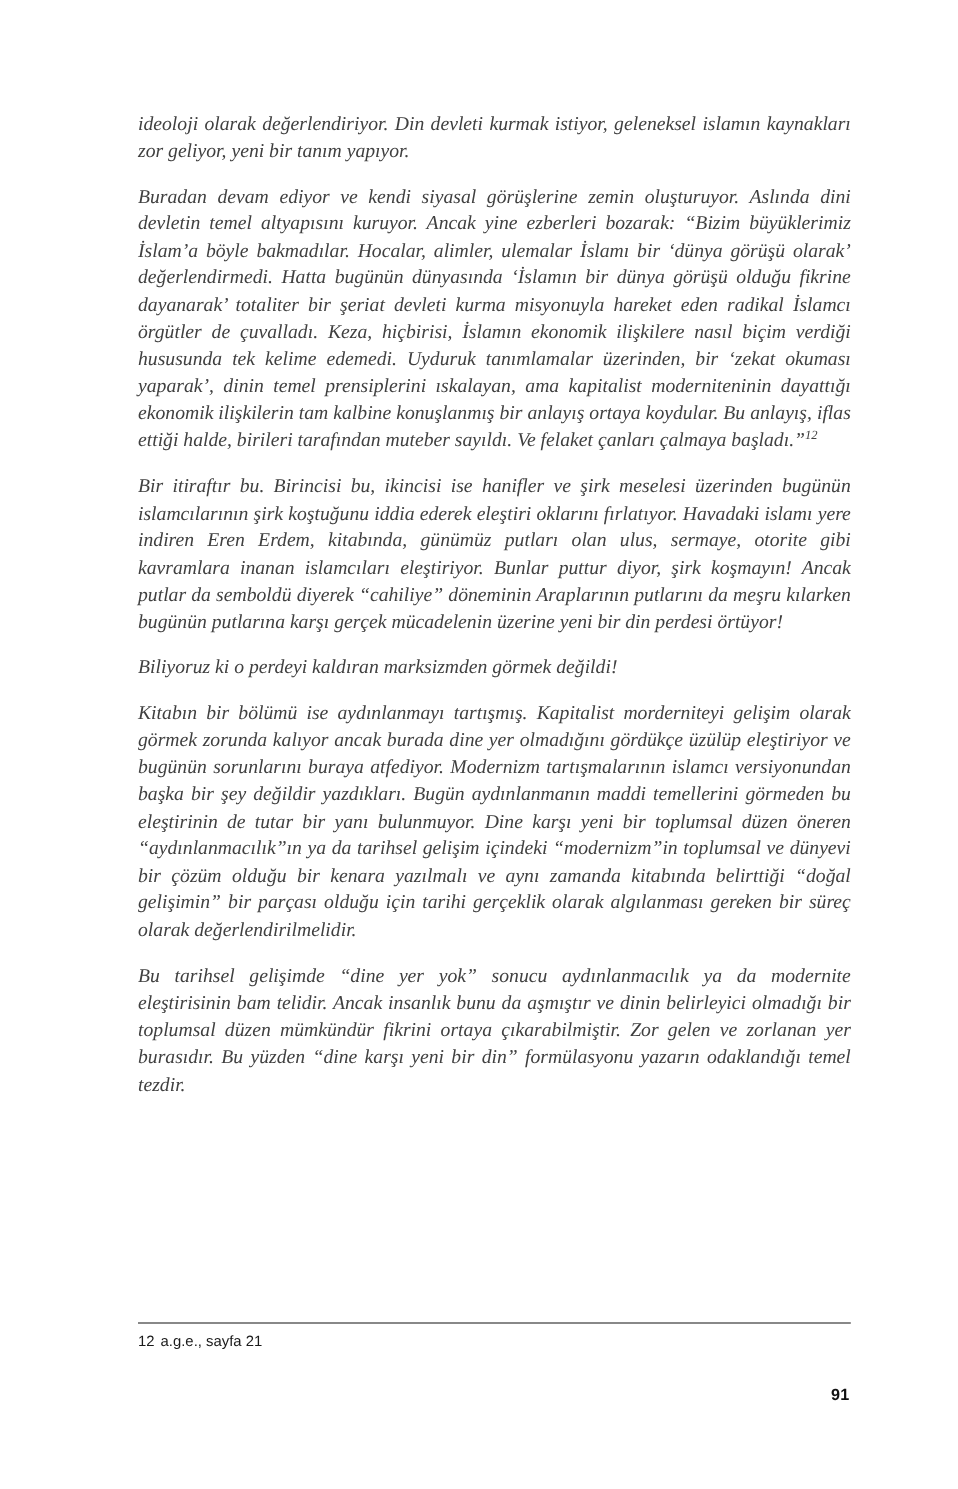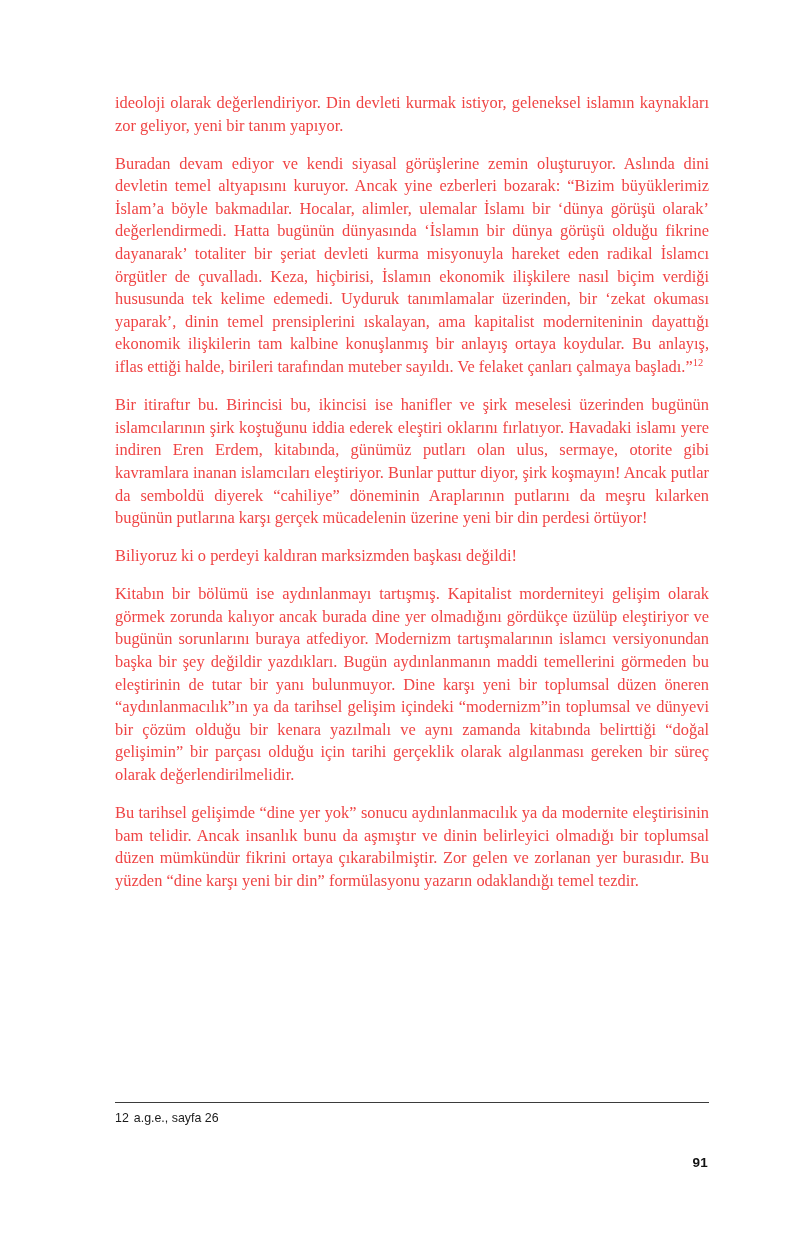--- a/index.html
+++ b/index.html
@@ -25,22 +25,23 @@
   }
   .body-text {
     width: 594px;
   }
   .para {
     font-family: "Liberation Serif", serif;
     font-size: 16.4px;
     line-height: 22.6px;
     text-align: justify;
     margin: 0 0 15.5px 0;
-    color: #ef4444;
+    color: #404040;
     hyphens: manual;
+    font-style: italic;
   }
   .para:last-of-type {
     margin-bottom: 0;
   }
   sup {
     font-size: 10.5px;
     vertical-align: super;
     line-height: 0;
   }
   .footnote-area {
@@ -77,26 +78,26 @@
   }
 </style>
 </head>
 <body>
 
 <div class="page">
   <div class="body-text">
     <p class="para">ideoloji olarak değerlendiriyor. Din devleti kurmak istiyor, geleneksel islamın kaynakları zor geliyor, yeni bir tanım yapıyor.</p>
     <p class="para"><span>Buradan devam ediyor ve kendi siyasal görüşlerine zemin oluşturuyor. Aslında dini devletin temel altyapısını kuruyor. Ancak yine ezberleri bozarak: “Bizim büyüklerimiz İslam’a böyle bakmadılar. Hocalar, alimler, ulemalar İslamı bir ‘dünya görüşü olarak’ değerlendirmedi. Hatta bugünün dünyasında ‘İslamın bir dünya görüşü olduğu fikrine dayanarak’ totaliter bir şeriat devleti kurma misyonuyla hareket eden radikal İslamcı örgütler de çuvalladı. Keza, hiçbirisi, İslamın ekonomik ilişkilere nasıl biçim verdiği hususunda tek kelime edemedi. Uyduruk tanımlamalar üzerinden, bir ‘zekat okuması yaparak’, dinin temel prensiplerini ıskalayan, ama kapitalist moderniteninin dayattığı ekonomik ilişkilerin tam kalbine konuşlanmış bir anlayış ortaya koydular. Bu anlayış, iflas ettiği halde, birileri tarafından muteber sayıldı. Ve felaket çanları çalmaya başladı.”</span><sup>12</sup></p>
     <p class="para">Bir itiraftır bu. Birincisi bu, ikincisi ise hanifler ve şirk meselesi üzerinden bugünün islamcılarının şirk koştuğunu iddia ederek eleştiri oklarını fırlatıyor. Havadaki islamı yere indiren Eren Erdem, kitabında, günümüz putları olan ulus, sermaye, otorite gibi kavramlara inanan islamcıları eleştiriyor. Bunlar puttur diyor, şirk koşmayın! Ancak putlar da semboldü diyerek “cahiliye” döneminin Araplarının putlarını da meşru kılarken bugünün putlarına karşı gerçek mücadelenin üzerine yeni bir din perdesi örtüyor!</p>
-    <p class="para">Biliyoruz ki o perdeyi kaldıran marksizmden başkası değildi!</p>
+    <p class="para">Biliyoruz ki o perdeyi kaldıran marksizmden görmek değildi!</p>
     <p class="para">Kitabın bir bölümü ise aydınlanmayı tartışmış. Kapitalist morderniteyi gelişim olarak görmek zorunda kalıyor ancak burada dine yer olmadığını gördükçe üzülüp eleştiriyor ve bugünün sorunlarını buraya atfediyor. Modernizm tartışmalarının islamcı versiyonundan başka bir şey değildir yazdıkları. Bugün aydınlanmanın maddi temellerini görmeden bu eleştirinin de tutar bir yanı bulunmuyor. Dine karşı yeni bir toplumsal düzen öneren “aydınlanmacılık”ın ya da tarihsel gelişim içindeki “modernizm”in toplumsal ve dünyevi bir çözüm olduğu bir kenara yazılmalı ve aynı zamanda kitabında belirttiği “doğal gelişimin” bir parçası olduğu için tarihi gerçeklik olarak algılanması gereken bir süreç olarak değerlendirilmelidir.</p>
     <p class="para">Bu tarihsel gelişimde “dine yer yok” sonucu aydınlanmacılık ya da modernite eleştirisinin bam telidir. Ancak insanlık bunu da aşmıştır ve dinin belirleyici olmadığı bir toplumsal düzen mümkündür fikrini ortaya çıkarabilmiştir. Zor gelen ve zorlanan yer burasıdır. Bu yüzden “dine karşı yeni bir din” formülasyonu yazarın odaklandığı temel tezdir.</p>
   </div>
 </div>
 
 <div class="footnote-area">
   <div class="footnote-rule"></div>
   <div class="footnote">
-    <span class="fn-num">12</span><span>a.g.e., sayfa 26</span>
+    <span class="fn-num">12</span><span>a.g.e., sayfa 21</span>
   </div>
 </div>
 
 <div class="page-number">91</div>
 
 </body></html>

